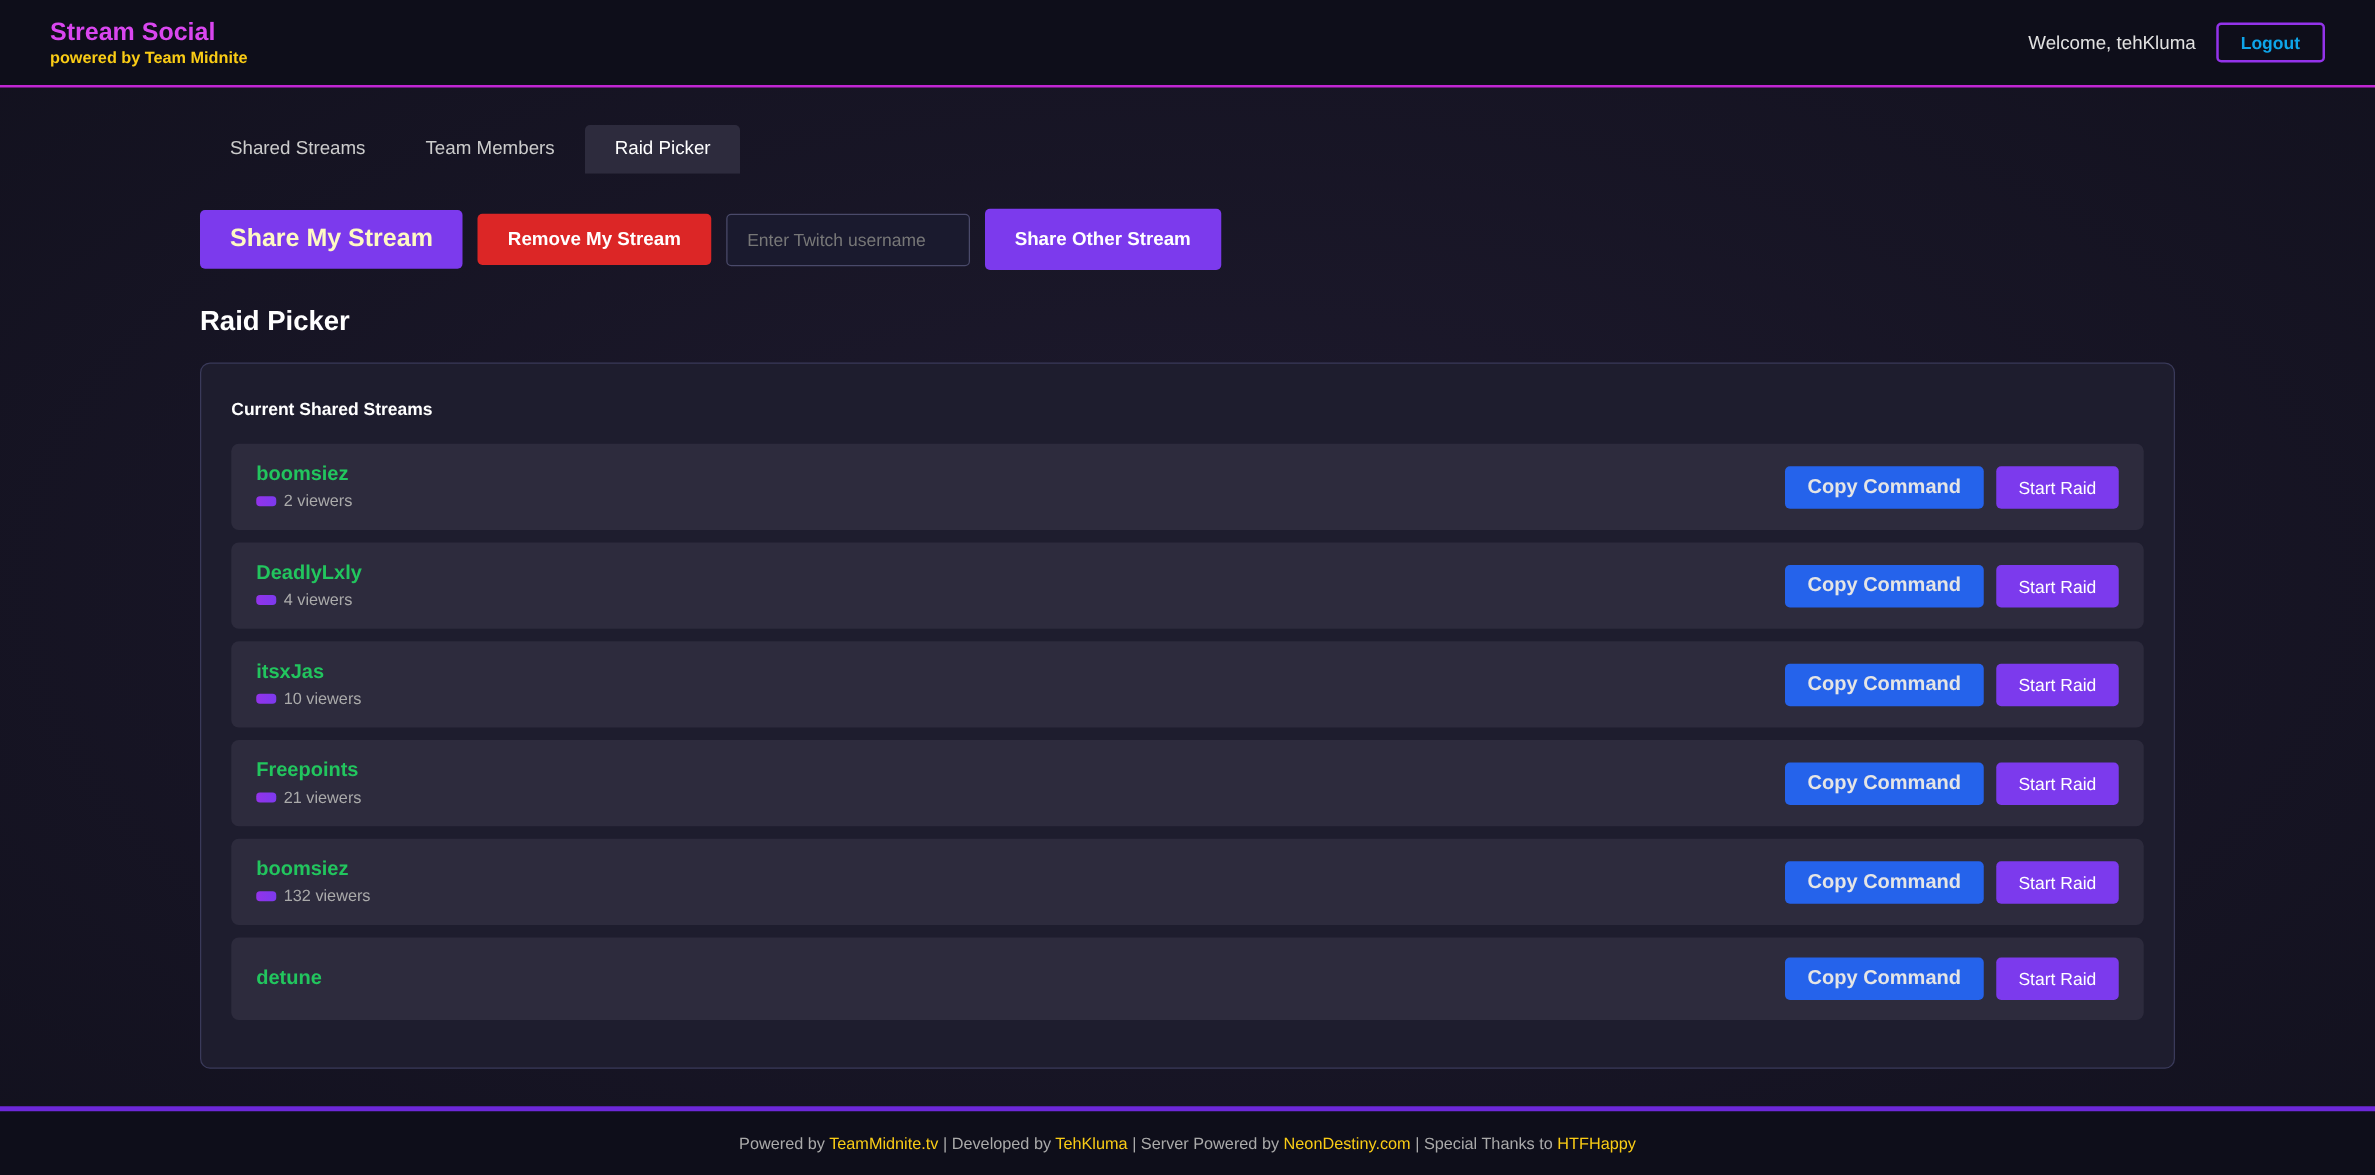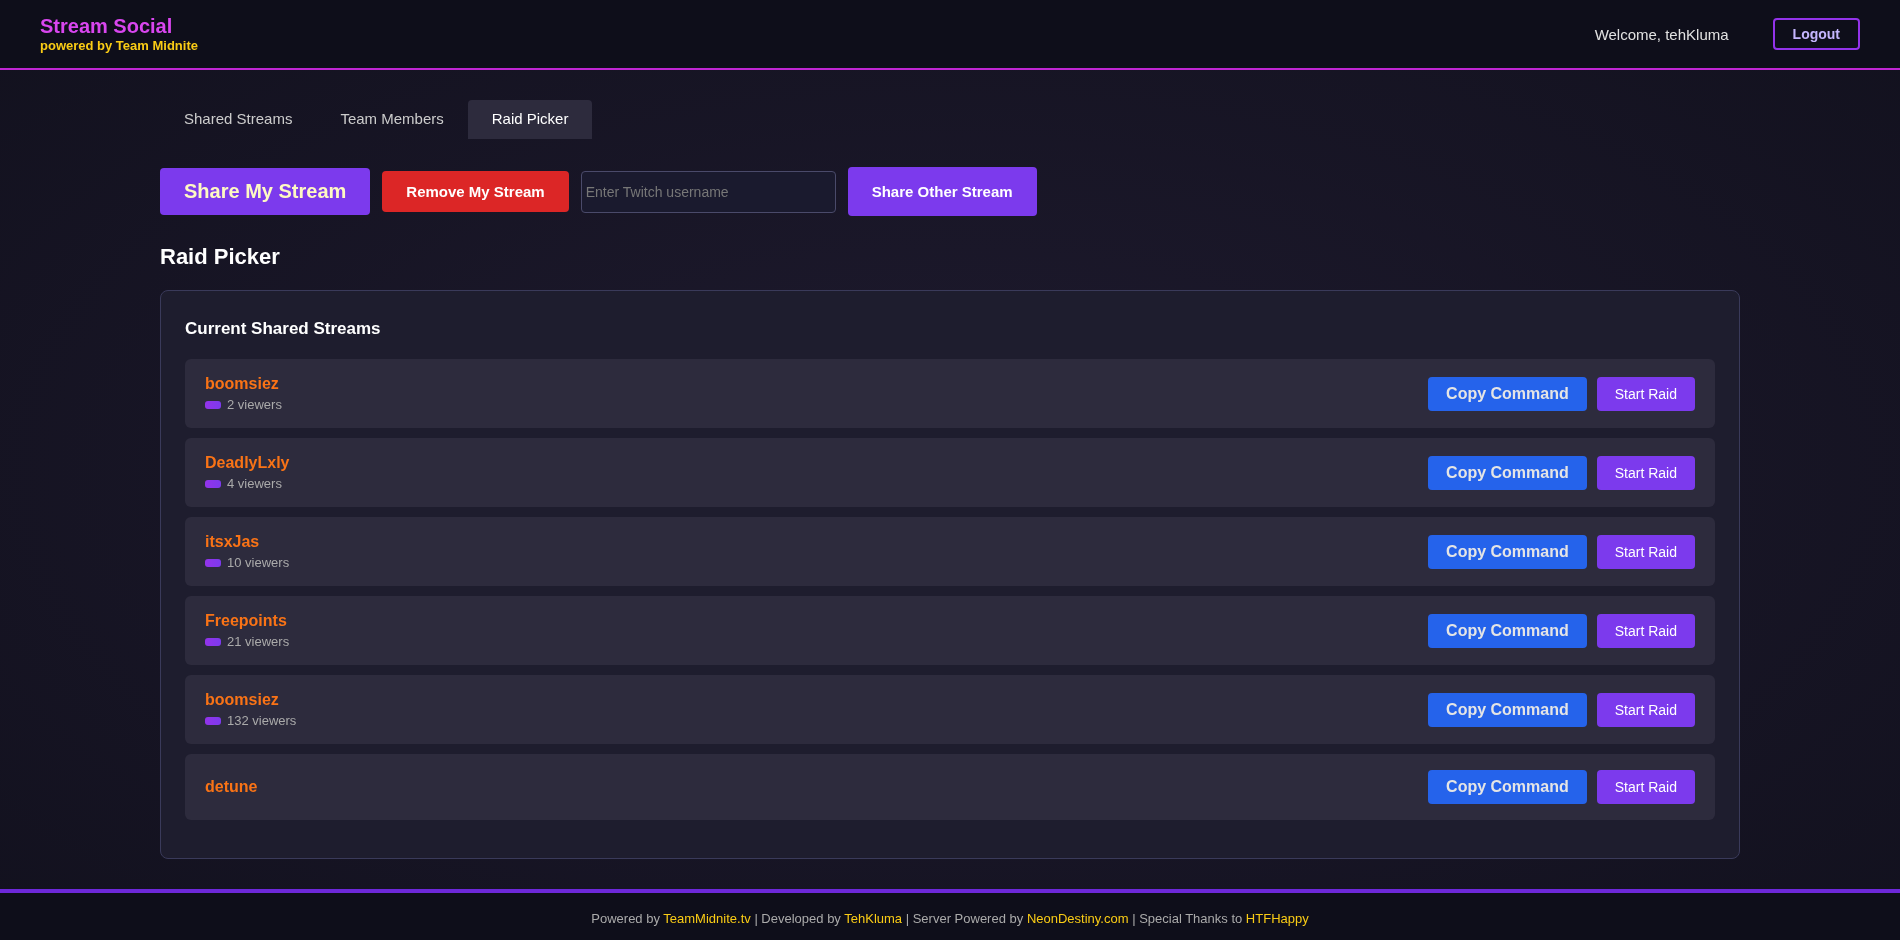--- a/index.html
+++ b/index.html
@@ -49,27 +49,26 @@
     }
 
     .welcome-text {
       color: #e2e2e2;
       font-size: 15px;
     }
 
     .logout-btn {
       background: transparent;
       border: 2px solid #9333ea;
-      color: #c4b5fd;
+      color: #0ea5e9;
       padding: 6px 18px;
       font-size: 14px;
       font-weight: 600;
       cursor: pointer;
       border-radius: 4px;
-      margin-left: 28px;
     }
 
     
     main {
       flex: 1;
       padding: 30px 160px;
     }
 
     
     .tabs {
@@ -124,23 +123,23 @@
       font-size: 15px;
       font-weight: 600;
       cursor: pointer;
       border-radius: 4px;
     }
 
     .username-input {
       background-color: #1a1a2e;
       border: 1px solid #4a4a6a;
       color: #999;
-      padding: 12px 4px;
+      padding: 12px 16px;
       font-size: 14px;
-      width: 255px;
+      width: 195px;
       border-radius: 4px;
       outline: none;
     }
 
     .username-input::placeholder {
       color: #777;
     }
 
     .btn-share-other {
       background-color: #7c3aed;
@@ -163,21 +162,21 @@
 
     
     .streams-container {
       background-color: #1e1d2e;
       border: 1px solid #3a3a5a;
       border-radius: 8px;
       padding: 28px 24px;
     }
 
     .streams-header {
-      font-size: 17px;
+      font-size: 14px;
       font-weight: 600;
       color: #ffffff;
       margin-bottom: 20px;
     }
 
     
     .stream-item {
       background-color: #2d2b3d;
       border-radius: 6px;
       padding: 16px 20px;
@@ -189,21 +188,21 @@
 
     .stream-info {
       display: flex;
       flex-direction: column;
       gap: 4px;
     }
 
     .stream-name {
       font-size: 16px;
       font-weight: 700;
-      color: #f97316;
+      color: #22c55e;
     }
 
     .stream-viewers {
       display: flex;
       align-items: center;
       gap: 6px;
       font-size: 13px;
       color: #aaaaaa;
     }
 

